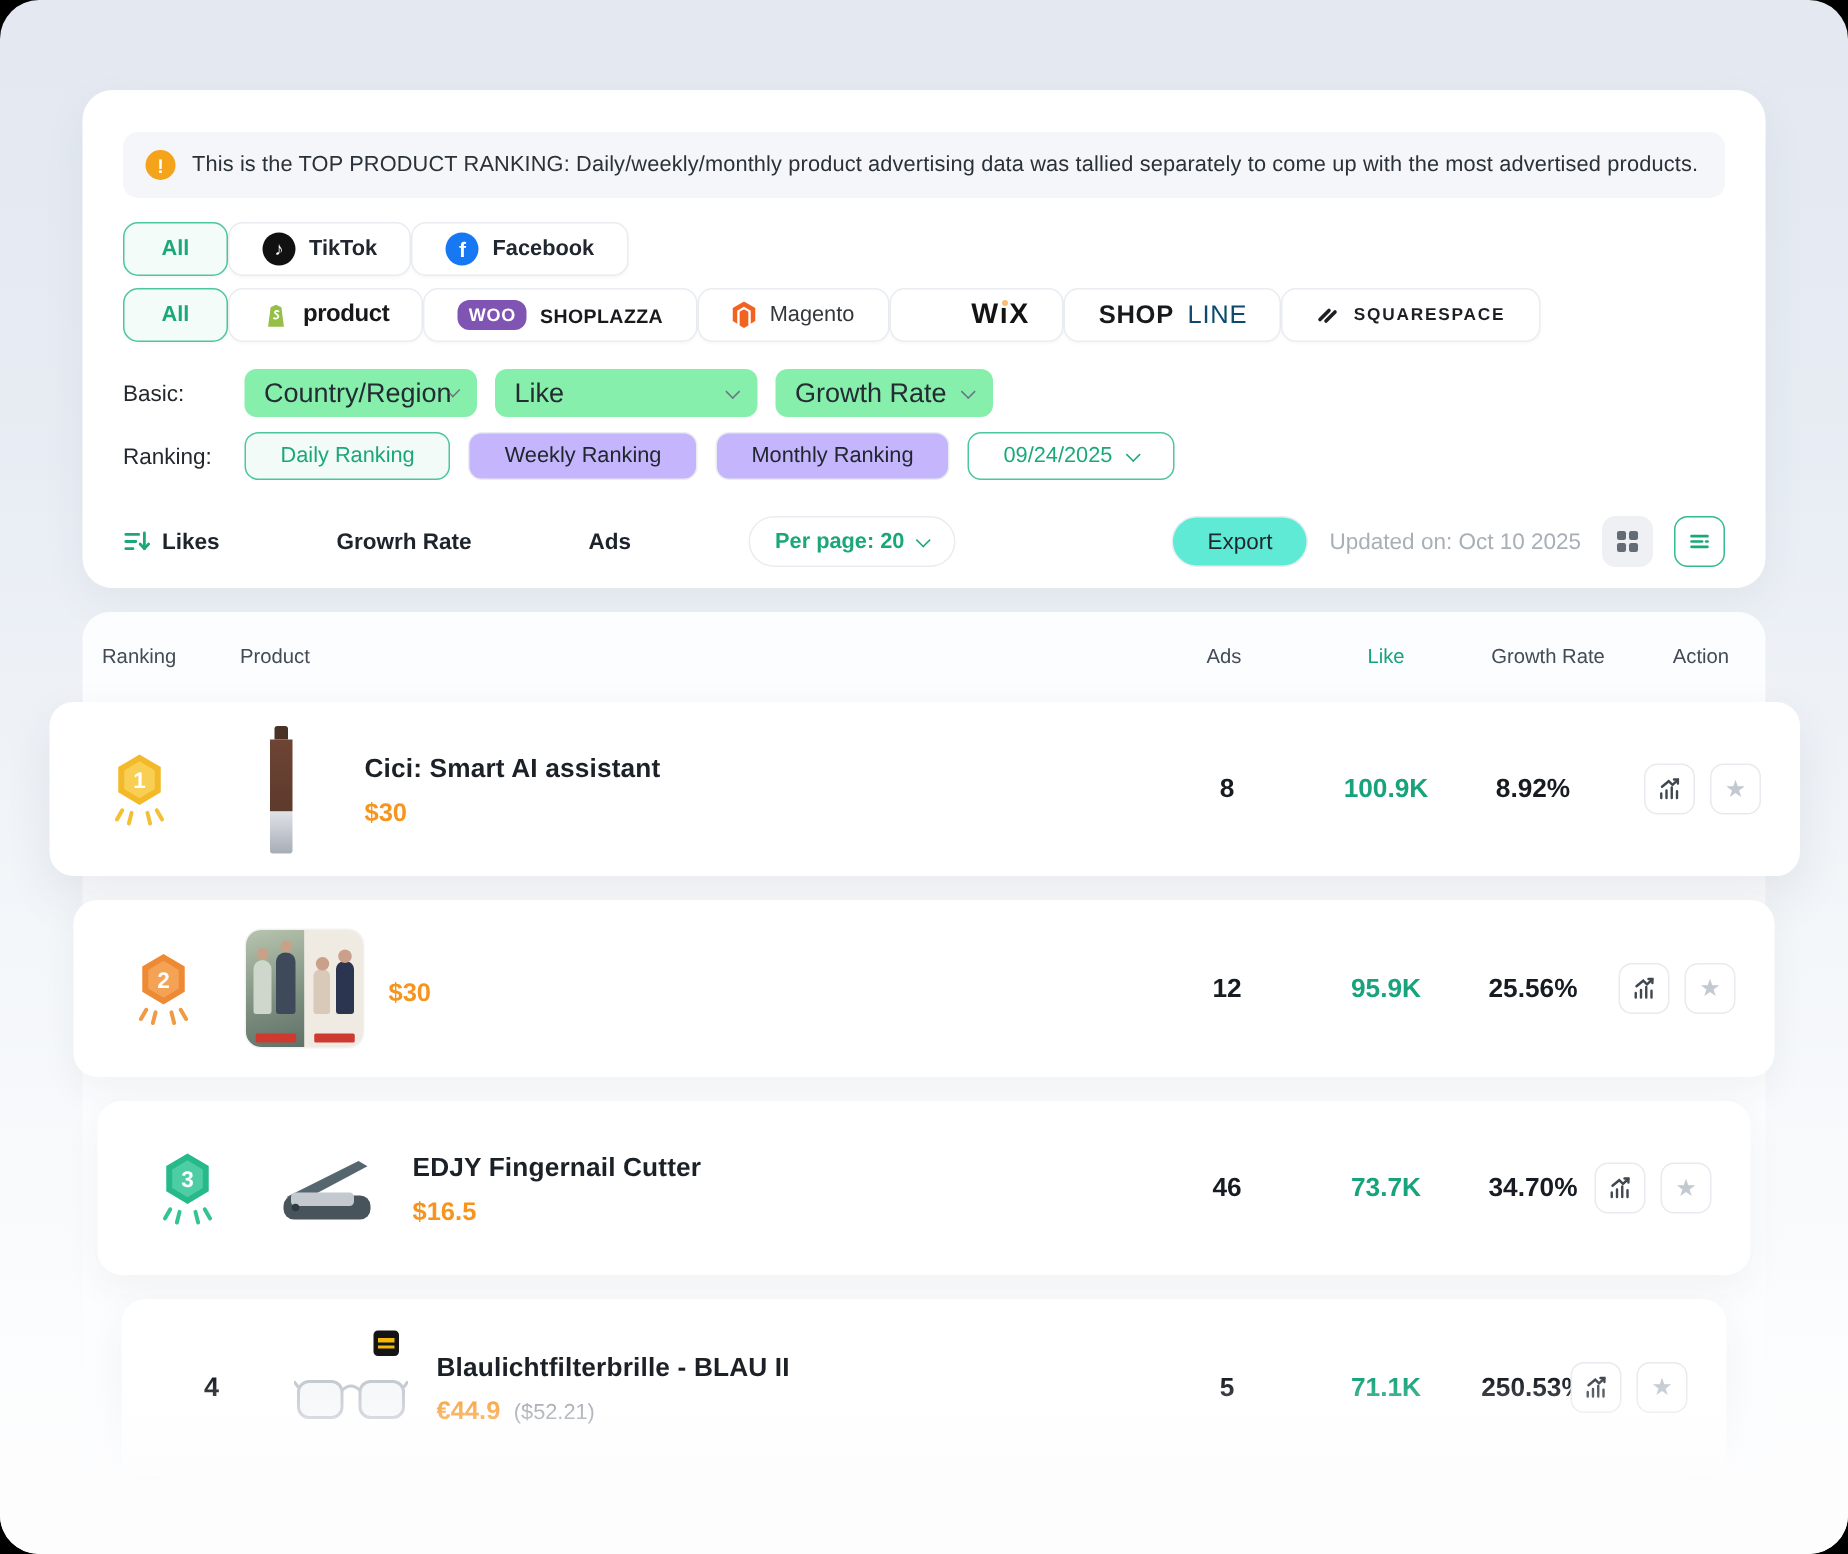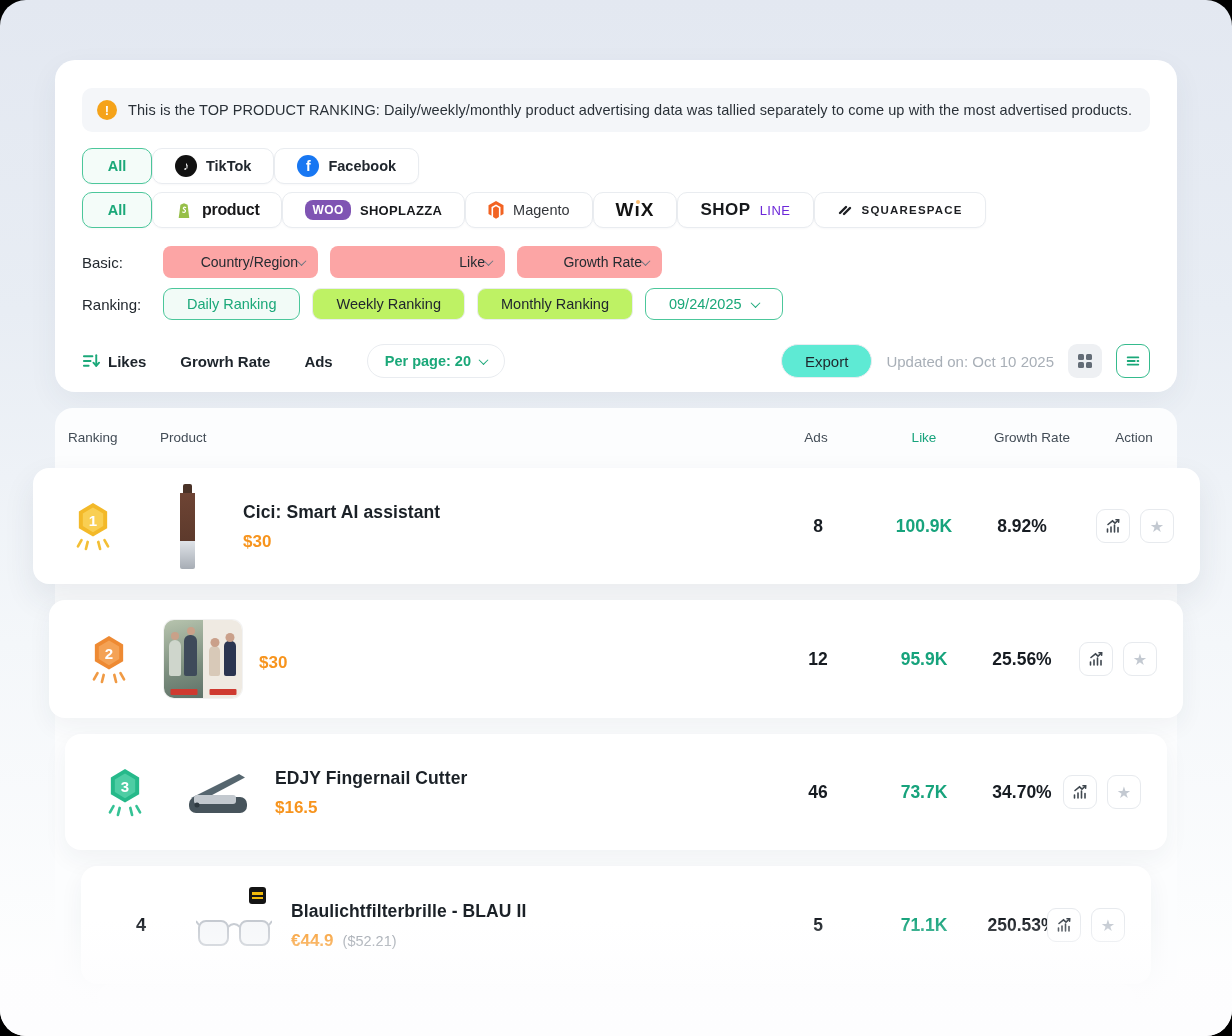--- a/index.html
+++ b/index.html
@@ -29,45 +29,45 @@
   .fb-icon { width:22px; height:22px; border-radius:50%; background:#1877f2; color:#fff; display:flex;
              align-items:center; justify-content:center; font-size:14px; font-weight:800; }
   .fb-icon::before { content:"f"; }
 
   .shopify-icon { width:18px; height:19px; }
   .brand-shopify { font-weight:800; font-size:16px; color:#18181a; letter-spacing:-.3px; }
   .woo-badge { background:#7f54b3; color:#fff; font-weight:800; font-size:12px; padding:3px 7px; border-radius:8px; letter-spacing:.5px; }
   .woo-suffix { font-weight:800; font-size:13px; color:#17191c; letter-spacing:.3px; }
   .shoplazza-text { color:#f01f24; font-weight:800; font-size:14px; letter-spacing:.2px; font-style:italic; }
   .magento-text { font-size:14.5px; color:#33363b; font-weight:500; }
-  .wix-text { font-weight:800; font-size:19px; color:#131313; letter-spacing:1px; }
+  .wix-text { font-weight:800; font-size:19px; color:#131313; letter-spacing:1px;margin-left:32px; }
   .wix-i { position:relative; }
   .wix-i::after { content:""; position:absolute; top:1px; left:50%; transform:translateX(-50%); width:4px; height:4px;
                   border-radius:50%; background:#fbbd71; }
   .shopline-bold { font-weight:700; font-size:17px; color:#17191c; letter-spacing:.5px; }
-  .shopline-light { font-weight:300; font-size:13px; color:#6d28d9; letter-spacing:.5px; }
+  .shopline-light { font-weight:300; font-size:17px; color:#0c4a6e; letter-spacing:.5px; }
   .sq-text { font-weight:700; font-size:11.5px; color:#1d1f23; letter-spacing:1.2px; }
 
   .select-row { display:flex; align-items:center; margin-top:18px; }
   .select-row.ranking { margin-top:10px; }
   .row-label { width:81px; font-size:15px; color:#23292f; font-weight:500; }
-  .dd { height:32px; background:#fca5a5; border:none; border-radius:8px; display:flex; align-items:center;
-        justify-content:flex-end; padding:0 13px; font-size:14px; color:#242b31; font-family:inherit;
+  .dd { height:32px; background:#86efac; border:none; border-radius:8px; display:flex; align-items:center;
+        justify-content:space-between; padding:0 13px; font-size:18px; color:#242b31; font-family:inherit;
         cursor:pointer; margin-right:12px; }
   .dd-1 { width:155px; } .dd-2 { width:175px; } .dd-3 { width:145px; }
   .chev { width:7px; height:7px; border-right:1.8px solid #6b7480; border-bottom:1.8px solid #6b7480;
           transform:rotate(45deg) translate(-1px,-1px); }
   .chev.green { border-color:#1ba879; }
 
-  .tab { height:32px; background:#bef264; border:1px solid #e9ecf0; border-radius:9px; padding:0 23px; font-size:14.5px;
+  .tab { height:32px; background:#c4b5fd; border:1px solid #e9ecf0; border-radius:9px; padding:0 23px; font-size:14.5px;
          color:#21272e; font-family:inherit; cursor:pointer; margin-right:12px; display:flex; align-items:center; gap:10px; }
   .tab.active { border:1.5px solid #4cc79b; color:#1ba879; background:#f2fbf7; }
   .tab.date { border:1.5px solid #4cc79b; color:#1ba879; background:#fff; }
 
-  .toolbar { display:flex; align-items:center; margin-top:24px; }
+  .toolbar { display:flex; align-items:center; margin-top:24px;gap:44px; }
   .sort-item { display:flex; align-items:center; gap:7px; font-size:15px; font-weight:600; color:#1d242b;
                margin-right:34px; cursor:pointer; background:none; border:none; font-family:inherit; }
   .pill { height:34px; border:1px solid #e9ecf0; border-radius:18px; display:flex; align-items:center; gap:9px;
           padding:0 17px; font-size:14.5px; font-weight:600; color:#1ba879; background:#fff; font-family:inherit; cursor:pointer; }
   .toolbar-right { margin-left:auto; display:flex; align-items:center; gap:14px; }
   .export-btn { height:34px; border:1px solid #e9ecf0; border-radius:17px; background:#5eead4; padding:0 23px;
                 font-size:15px; color:#1f262c; font-family:inherit; cursor:pointer; }
   .updated { font-size:15px; color:#a8afb7; }
   .view-btn { width:34px; height:34px; border-radius:9px; display:flex; align-items:center; justify-content:center;
               cursor:pointer; border:none; background:#eef0f3; }

